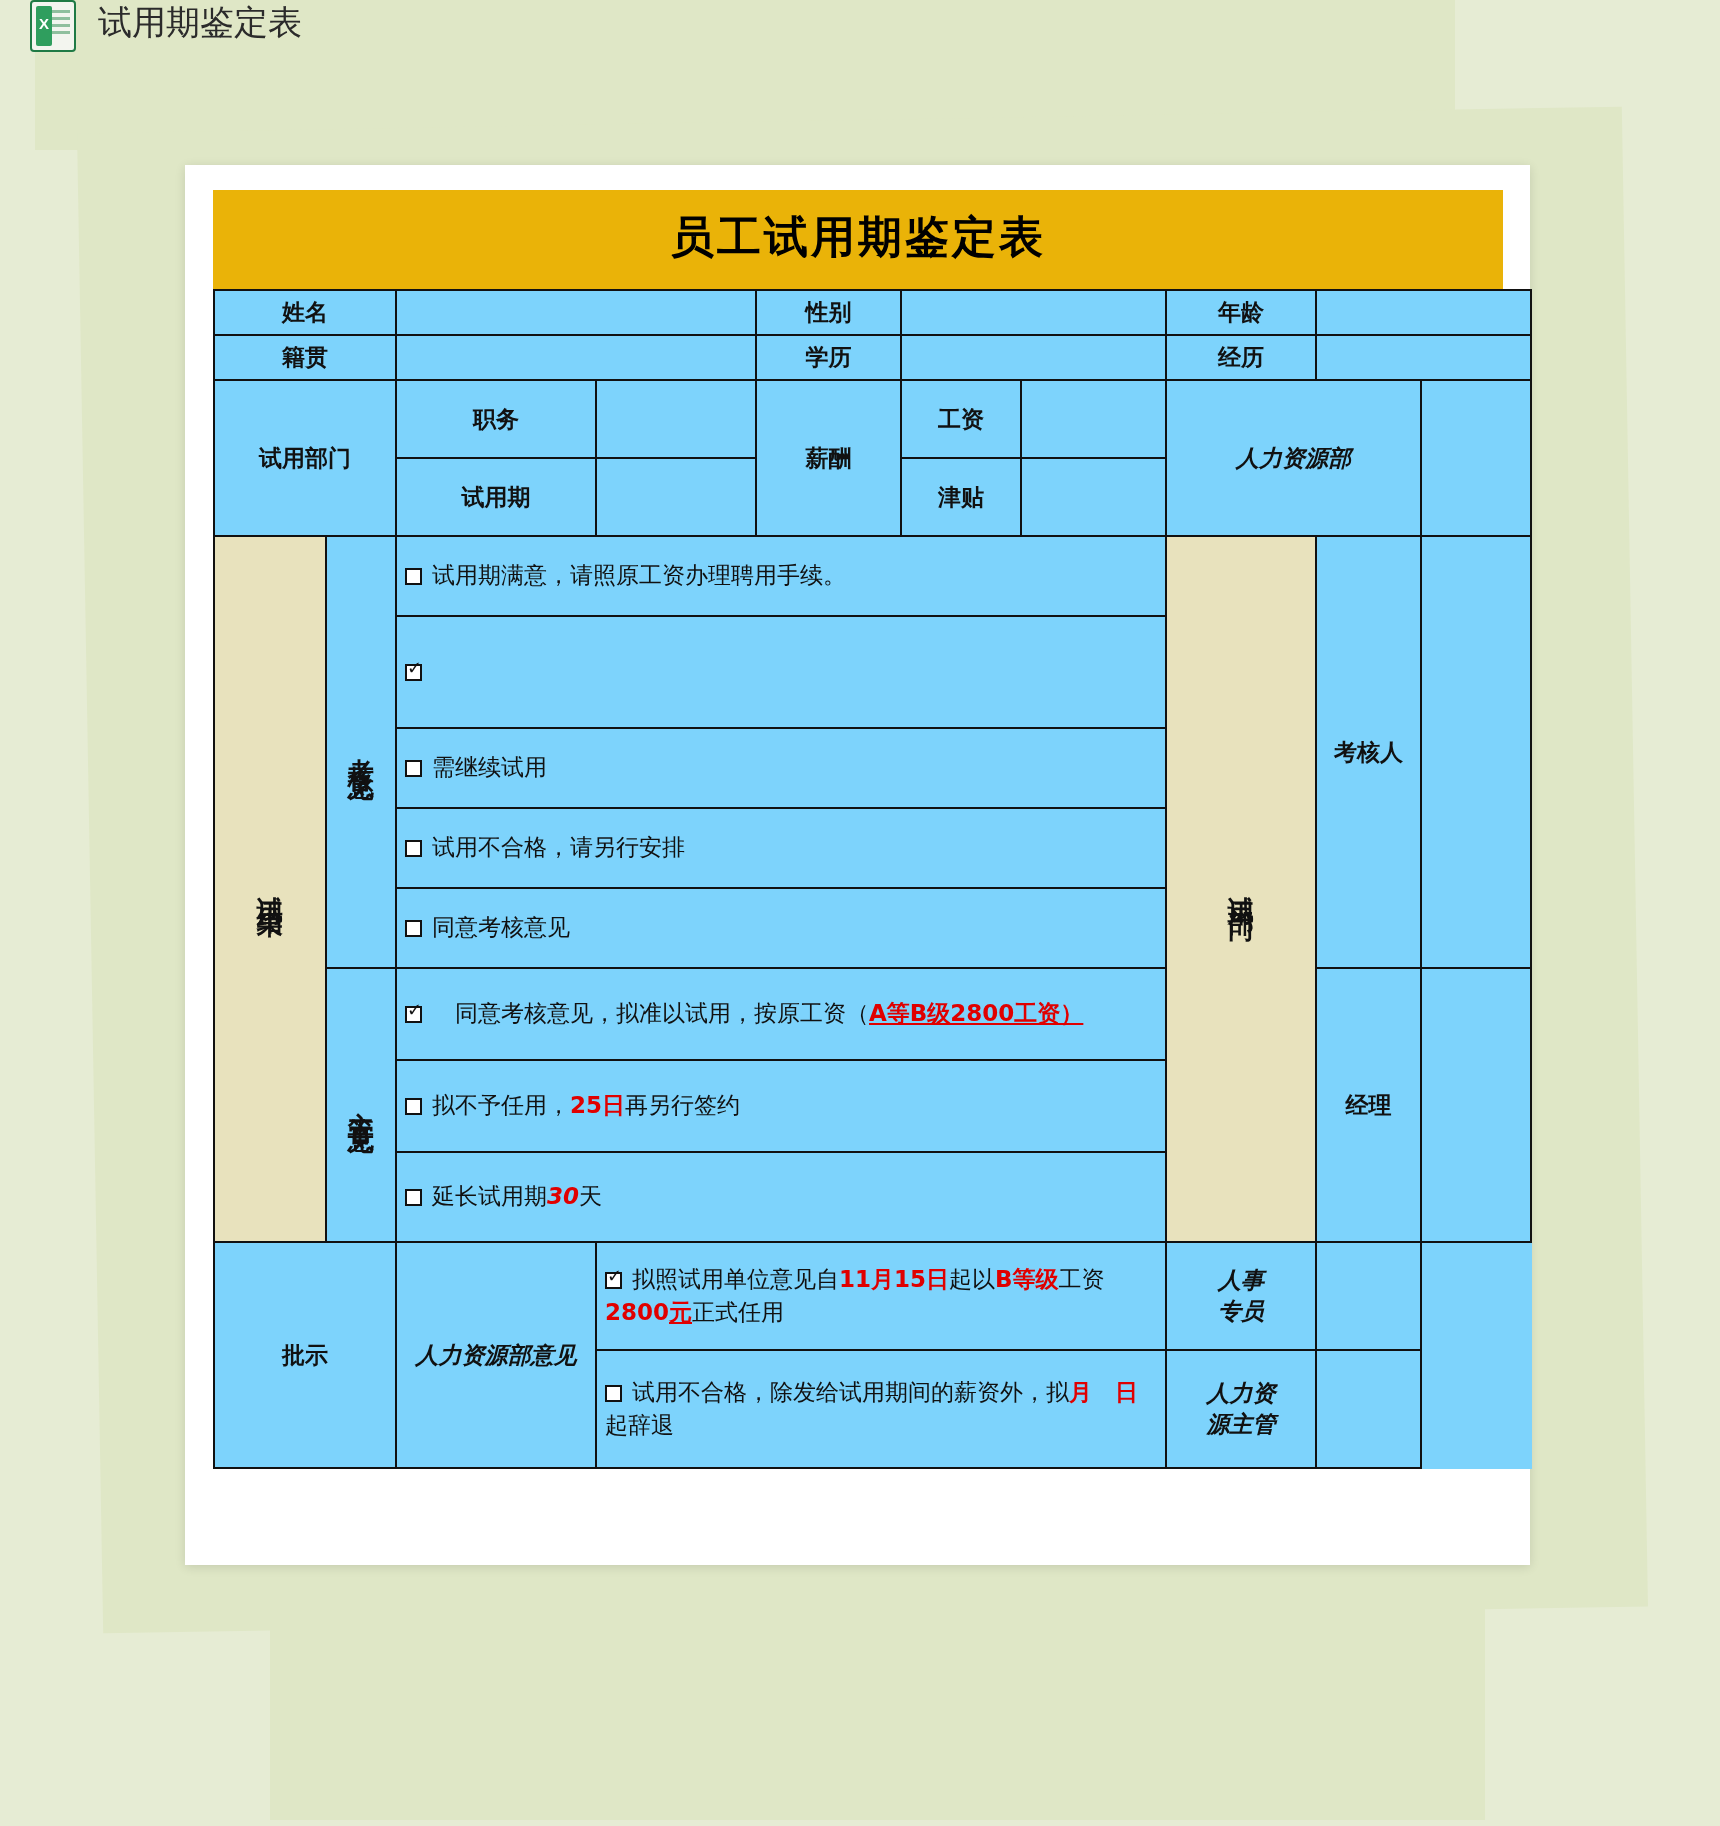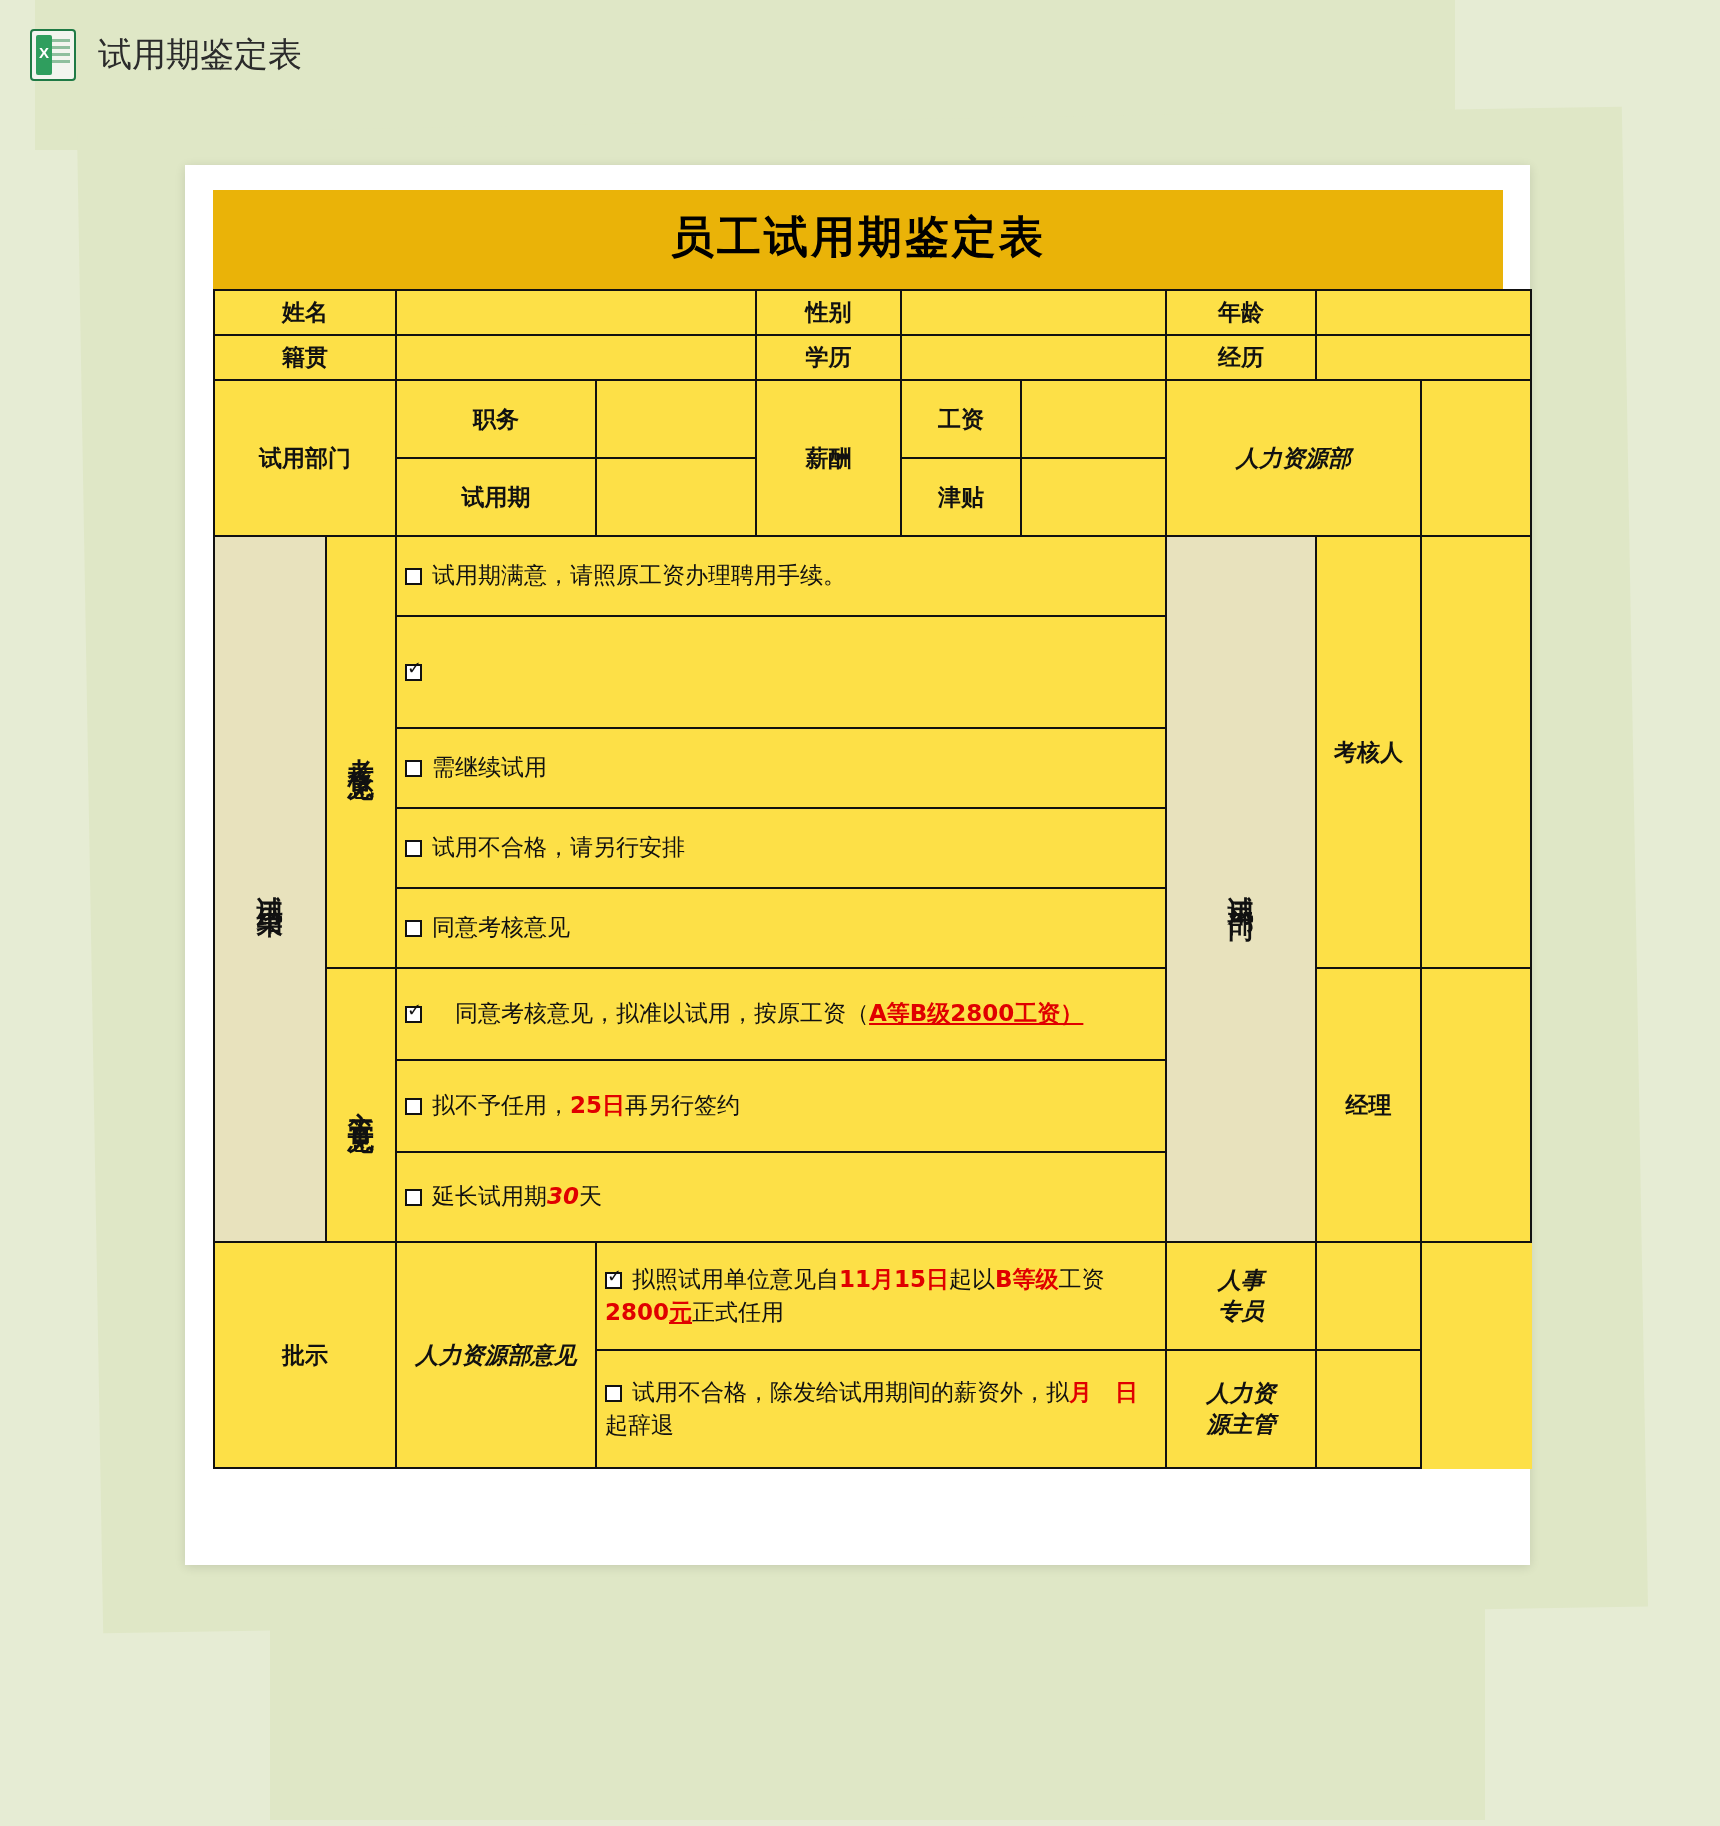--- a/index.html
+++ b/index.html
@@ -39,21 +39,21 @@
     background: #dfe7c6;
   }
 
   
   .app-header {
     position: absolute;
     left: 0; top: 0;
     width: 1720px;
     height: 110px;
     display: flex;
-    align-items: center;
+    align-items: flex-start;
     padding-left: 30px;
     box-sizing: border-box;
     z-index: 5;
   }
   .xls-icon {
     width: 46px;
     height: 52px;
     background: #f3f5ef;
     border: 2px solid #1f7a45;
     border-radius: 4px;
@@ -124,21 +124,21 @@
     letter-spacing: 3px;
     font-family: "DejaVu Serif", serif;
     color: #000;
     padding: 18px 0 22px 0;
     background: #eab308;
   }
 
   table.form {
     border-collapse: collapse;
     width: 1290px;
-    background: #fde047;
+    background: #7dd3fc;
     table-layout: fixed;
   }
   table.form td {
     border: 2px solid #111111;
     font-family: "DejaVu Sans", sans-serif;
     font-size: 23px;
     color: #111;
     padding: 6px 8px;
     vertical-align: middle;
   }

